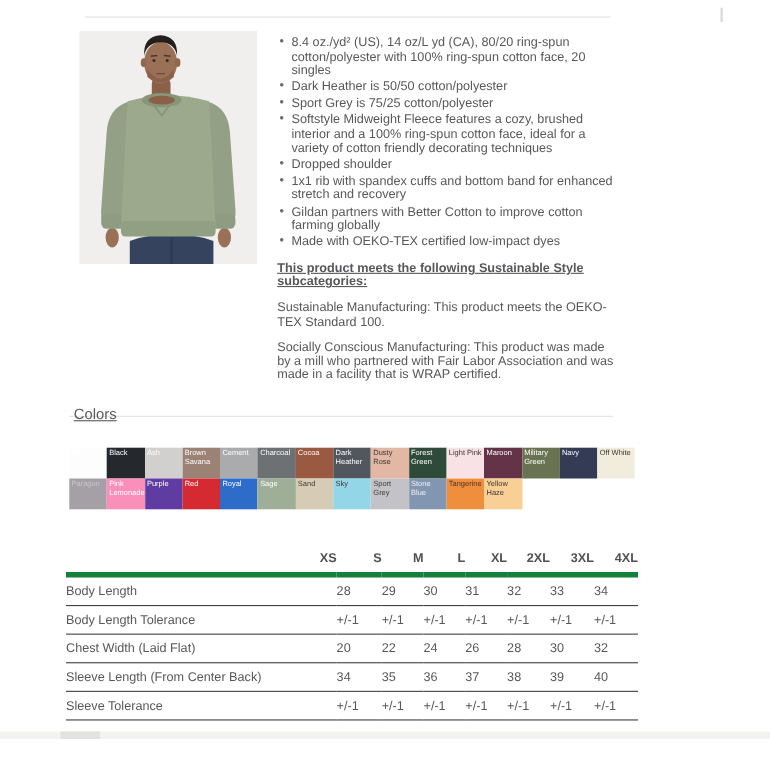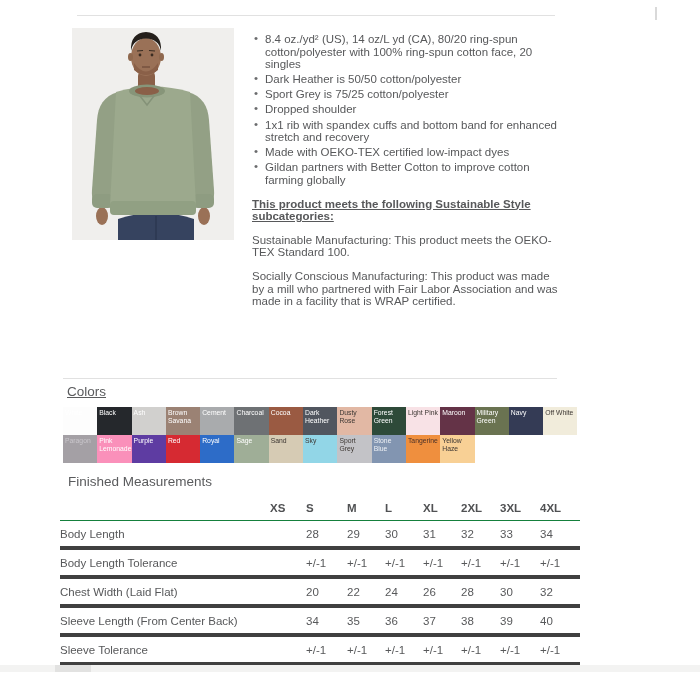--- a/index.html
+++ b/index.html
@@ -20,45 +20,45 @@
   .details { position:absolute; left:252px; top:33px; width:307px; font-size:11.5px; line-height:12.6px; color:#57585a; }
   ul.bullets { margin:0; padding:0 0 0 13px; list-style:none; }
   ul.bullets li { position:relative; margin-bottom:2.5px; }
   ul.bullets li::before { content:"•"; position:absolute; left:-11px; top:-1px; color:#6a6b6d; }
   .bullets-secondary { margin-top:13px; }
   .sustain-heading { font-weight:bold; text-decoration:underline; margin-top:11px; }
   .details p.para { margin:11px 0 0 0; }
 
   
   .section-heading { position:absolute; font-size:13.5px; color:#5a5b5d; }
-  .colors-heading { left:67px; top:384px;text-decoration:underline; }
+  .colors-heading { left:67px; top:369px;text-decoration:underline; }
   .fm-heading { left:68px; top:474px; }
   .swatches {
     position:absolute; left:63px; top:407px;
     display:grid; grid-template-columns:repeat(15, 34.3px); grid-auto-rows:28px;
   }
   .sw {
     box-sizing:border-box; overflow:hidden;
     padding:2px 1px 0 2px; font-size:6.8px; line-height:7.6px;
   }
 
   
   table.fm {
     position:absolute; left:60px; top:494px; width:520px;
     border-collapse:collapse; table-layout:fixed;
     font-size:11.5px; color:#57585a;
   }
   table.fm th {
-    font-weight:bold; text-align:left; color:#505153;
+    font-weight:bold; text-align:right; color:#505153;
     height:20px; vertical-align:bottom; padding:0 0 6px 0;
-    border-bottom:1px solid #15803d;
+    border-bottom:5px solid #15803d;
   }
   table.fm td {
     height:25px; vertical-align:middle; padding:0;
-    border-bottom:4px solid #404040;
+    border-bottom:1px solid #404040;
   }
 
   .footer-strip { position:absolute; left:0; bottom:0; width:700px; height:7px; background:#f3f3f2; }
   .footer-block { position:absolute; left:55px; bottom:0; width:36px; height:7px; background:#e2e2e1; }
 </style>
 </head>
 <body>
 
 <div class="page">
 
@@ -100,26 +100,27 @@
       <path d="M65,23 L71,22.5 M77,22.5 L83,23" stroke="#3a2c22" stroke-width="1.2" fill="none"></path>
       <path d="M70,39 L78,39" stroke="#6e4a38" stroke-width="1.2" fill="none"></path>
     </svg>
   </div>
 
   <div class="details">
     <ul class="bullets">
       <li>8.4 oz./yd² (US), 14 oz/L yd (CA), 80/20 ring-spun cotton/polyester with 100% ring-spun cotton face, 20 singles</li>
       <li>Dark Heather is 50/50 cotton/polyester</li>
       <li>Sport Grey is 75/25 cotton/polyester</li>
+      <li>Softstyle Midweight Fleece features a cozy, brushed interior and a 100% ring-spun cotton face, ideal for a variety of cotton friendly decorating techniques</li>
       <li>Dropped shoulder</li>
       <li>1x1 rib with spandex cuffs and bottom band for enhanced stretch and recovery</li>
     </ul>
     <ul class="bullets bullets-secondary">
+      <li>Gildan partners with Better Cotton to improve cotton farming globally</li>
       <li>Made with OEKO-TEX certified low-impact dyes</li>
-      <li>Gildan partners with Better Cotton to improve cotton farming globally</li>
     </ul>
     <div class="sustain-heading">This product meets the following Sustainable Style subcategories:</div>
     <p class="para">Sustainable Manufacturing: This product meets the OEKO-TEX Standard 100.</p>
     <p class="para">Socially Conscious Manufacturing: This product was made by a mill who partnered with Fair Labor Association and was made in a facility that is WRAP certified.</p>
   </div>
 
   <div class="rule rule-mid"></div>
 
   <div class="section-heading colors-heading">Colors</div>
   <div class="swatches">
@@ -145,21 +146,20 @@
     <div class="sw" style="background-color: rgb(45, 108, 200); color: rgb(255, 255, 255);"><span>Royal</span></div>
     <div class="sw" style="background-color: rgb(159, 174, 151); color: rgb(255, 255, 255);"><span>Sage</span></div>
     <div class="sw" style="background-color: rgb(214, 203, 180); color: rgb(61, 55, 51);"><span>Sand</span></div>
     <div class="sw" style="background-color: rgb(146, 214, 231); color: rgb(61, 55, 51);"><span>Sky</span></div>
     <div class="sw" style="background-color: rgb(195, 195, 199); color: rgb(61, 55, 51);"><span>Sport Grey</span></div>
     <div class="sw" style="background-color: rgb(130, 149, 177); color: rgb(238, 241, 245);"><span>Stone Blue</span></div>
     <div class="sw" style="background-color: rgb(239, 143, 62); color: rgb(76, 49, 40);"><span>Tangerine</span></div>
     <div class="sw" style="background-color: rgb(248, 208, 149); color: rgb(61, 55, 51);"><span>Yellow Haze</span></div>
   </div>
 
-  <div class="section-heading fm-heading">Finished Measurements</div>
 
   <table class="fm">
     <colgroup>
       <col style="width:210px">
         <col style="width:36px">
         <col style="width:41px">
         <col style="width:38px">
       <col style="width:38px">
         <col style="width:38px">
         <col style="width:39px">

